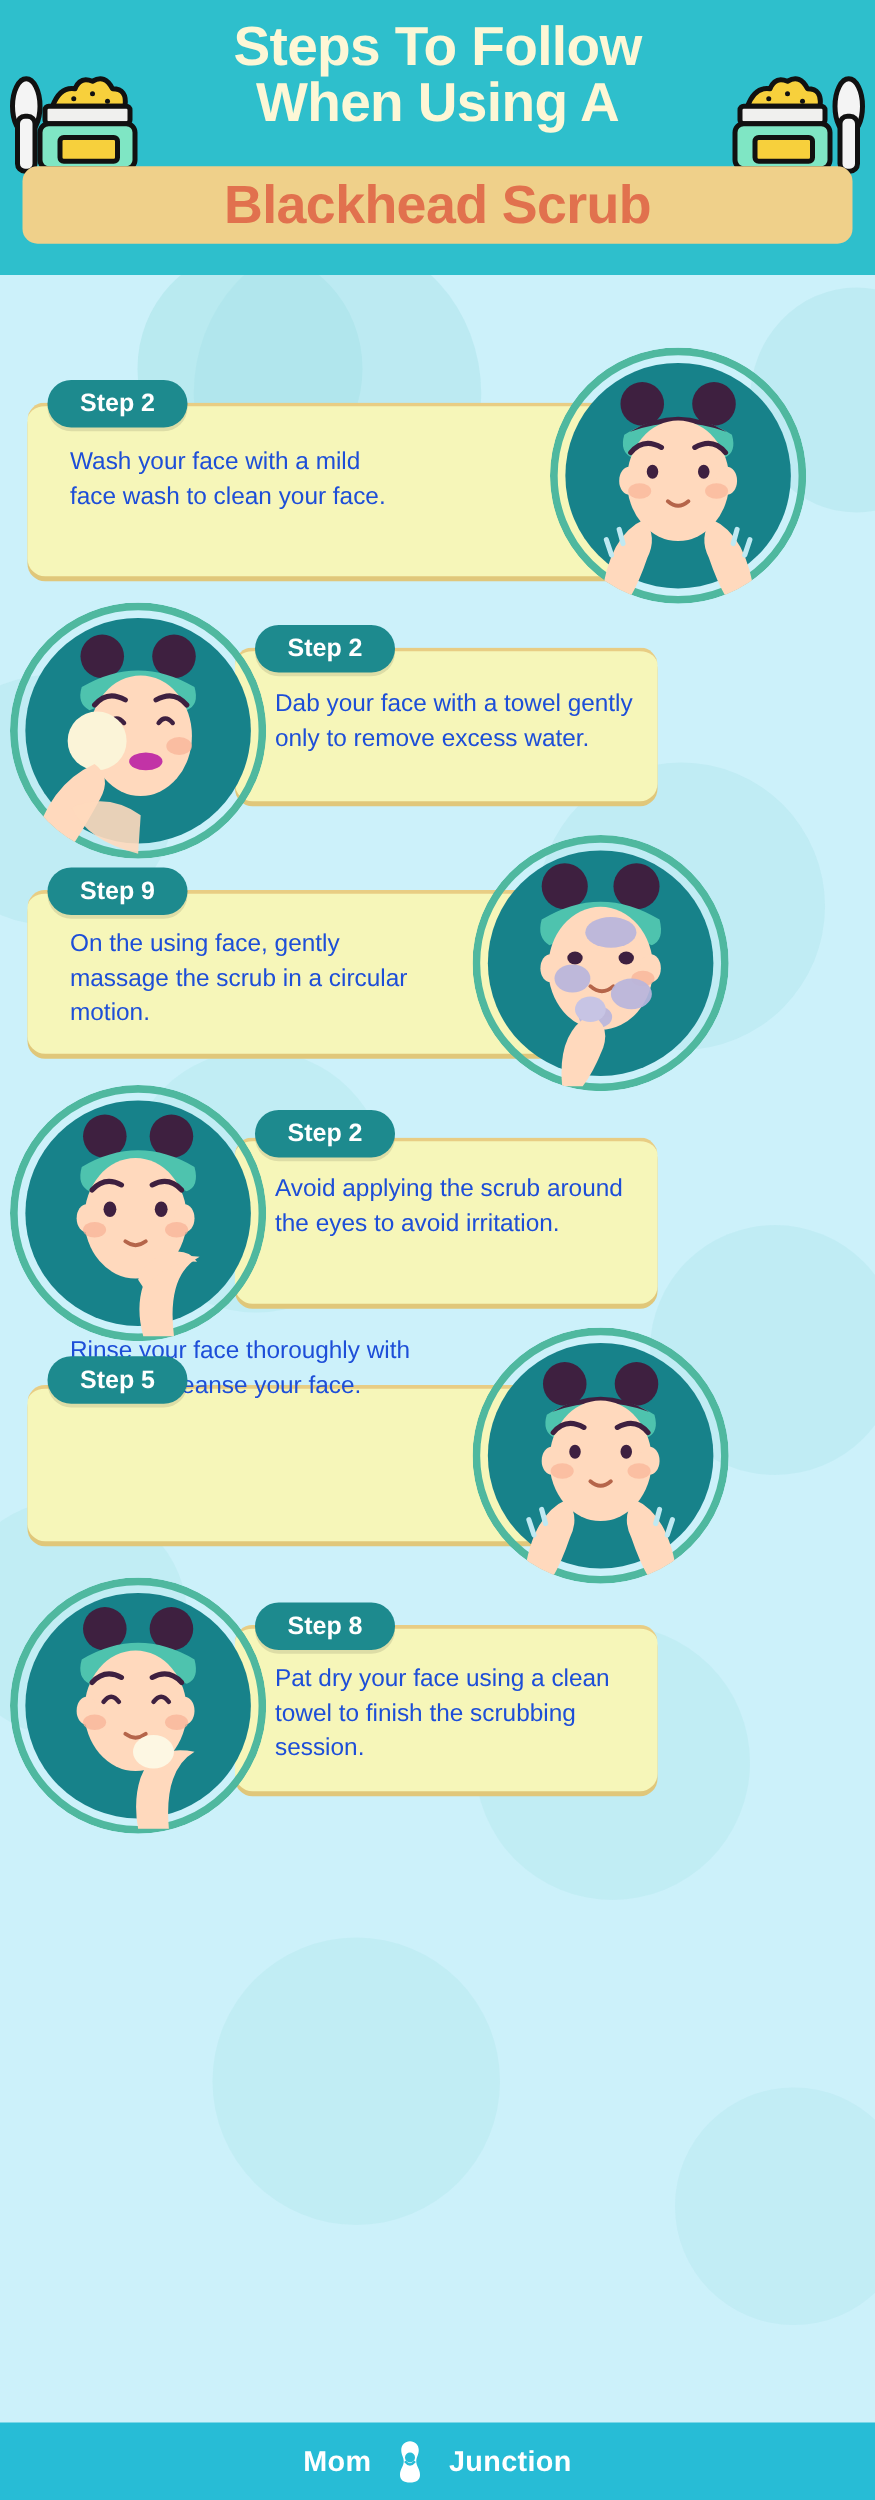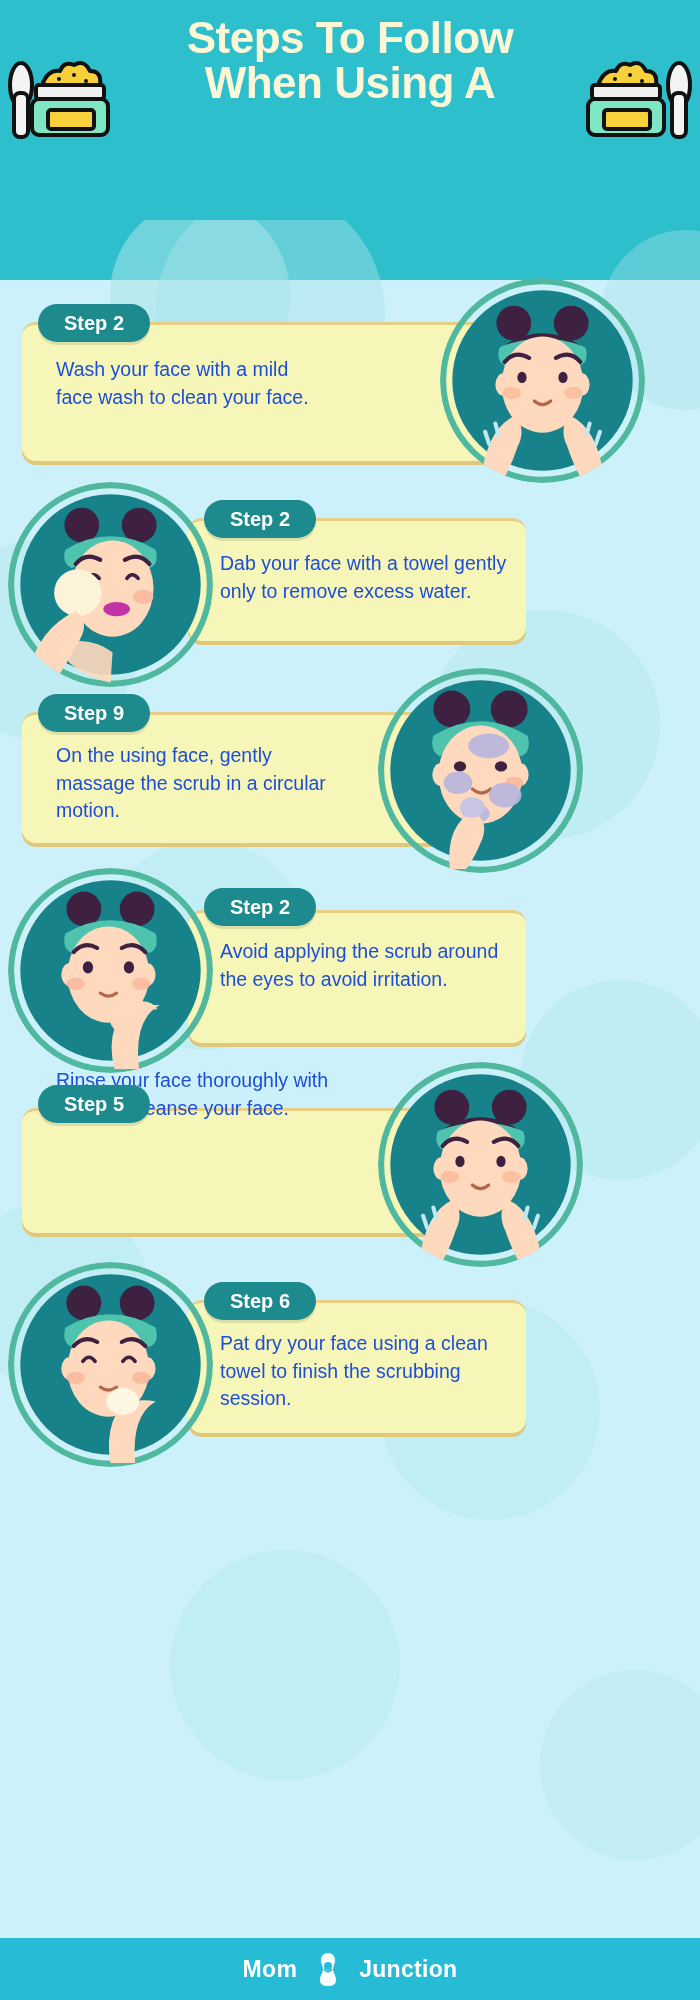--- a/index.html
+++ b/index.html
@@ -6,21 +6,21 @@
   body{
     width:700px;height:2000px;
     font-family:"Liberation Sans", sans-serif;
     background:#d8f4fb;
     overflow:hidden;
   }
   .page{position:relative;width:700px;height:2000px;overflow:hidden;background:#ccf1fa;}
 
   
   .header{
-    position:absolute;left:0;top:0;width:700px;height:280px;
+    position:absolute;left:0;top:0;width:700px;height:220px;
     background:#2ebfcc;overflow:hidden;
   }
   .header-title{
     position:absolute;left:0;top:16px;width:700px;
     text-align:center;
     font-size:44px;line-height:1.02;
     font-weight:bold;color:#fdf7d6;
     letter-spacing:-0.5px;
     z-index:3;
   }
@@ -114,20 +114,23 @@
       <rect x="96" y="38" width="14" height="44" rx="6" fill="#f4f4f4" stroke="#111" stroke-width="4"></rect>
       <path d="M22 30 q6 -16 18 -14 q4 -10 14 -6 q10 -6 16 6 q12 0 10 14 z" fill="#f7d03c" stroke="#111" stroke-width="4" stroke-linejoin="round"></path>
       <circle cx="39" cy="24" r="2" fill="#111"></circle>
         <circle cx="54" cy="20" r="2" fill="#111"></circle>
         <circle cx="66" cy="26" r="2" fill="#111"></circle>
       <rect x="16" y="30" width="68" height="14" rx="3" fill="#f0f0ee" stroke="#111" stroke-width="4"></rect>
       <rect x="12" y="44" width="76" height="36" rx="7" fill="#7fe6c4" stroke="#111" stroke-width="4"></rect>
       <rect x="28" y="55" width="46" height="19" rx="3" fill="#f7d03c" stroke="#111" stroke-width="4"></rect>
     </svg>
 
+    <div class="title-banner">
+      <span>Blackhead Scrub</span>
+    </div>
   </div>
 
   <div class="bg-blobs">
     <div class="blob" style="left:110px;top:-20px;width:180px;height:190px;"></div>
     <div class="blob" style="left:155px;top:-30px;width:230px;height:250px;opacity:.45;"></div>
     <div class="blob" style="left:600px;top:10px;width:170px;height:180px;opacity:.38;"></div>
     <div class="blob" style="left:-60px;top:320px;width:200px;height:200px;opacity:.35;"></div>
     <div class="blob" style="left:430px;top:390px;width:230px;height:230px;opacity:.35;"></div>
     <div class="blob" style="left:100px;top:620px;width:210px;height:210px;opacity:.30;"></div>
     <div class="blob" style="left:520px;top:760px;width:200px;height:200px;opacity:.32;"></div>
@@ -317,21 +320,21 @@
           <ellipse cx="66" cy="113" rx="9" ry="6" fill="#f9b59a" opacity=".8"></ellipse>
           <ellipse cx="130" cy="113" rx="9" ry="6" fill="#f9b59a" opacity=".8"></ellipse>
           <path d="M90 122 q8 6 16 0" stroke="#b5654a" stroke-width="3" fill="none" stroke-linecap="round"></path>
           <path d="M124 196 q-4 -46 20 -60 q-32 -6 -42 20 q-6 18 -2 40z" fill="#ffd9bd"></path>
           <ellipse cx="112" cy="136" rx="16" ry="13" fill="#fdf7e3"></ellipse>
         </g>
       </svg>
     </div>
     <div class="card" style="left:188px;top:1300px;width:338px;height:130px;"></div>
     <div class="badge" style="left:204px;top:1282px;">
-      <span>Step 6</span>
+      <span>Step 8</span>
     </div>
     <div class="body-text" style="left:220px;top:1330px;width:292px;">Pat dry your face using a clean towel to finish the scrubbing session.</div>
   </div>
 
   <div class="footer">
     <span class="footer-text">Mom</span>
     <svg width="26" height="36" viewBox="0 0 26 36">
       <path d="M13 2 c4 0 7 3 7 7 c0 4 -2 6 -2 9 c0 4 3 6 3 11 c0 4 -3 6 -8 6 c-5 0 -8 -2 -8 -6 c0 -5 3 -7 3 -11 c0 -3 -2 -5 -2 -9 c0 -4 3 -7 7 -7z" fill="#ffffff"></path>
       <circle cx="13" cy="15" r="4" fill="#27bcd6"></circle>
       <path d="M9 18 q4 5 8 0" stroke="#27bcd6" stroke-width="2" fill="none"></path>

